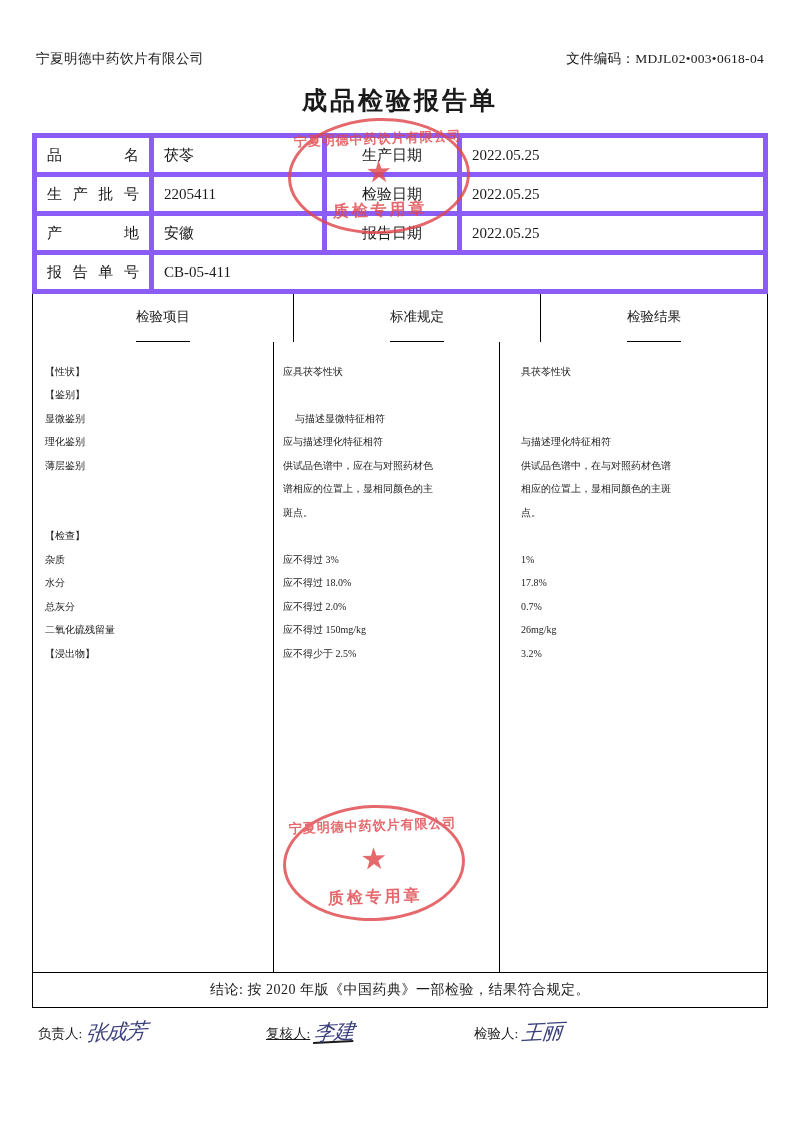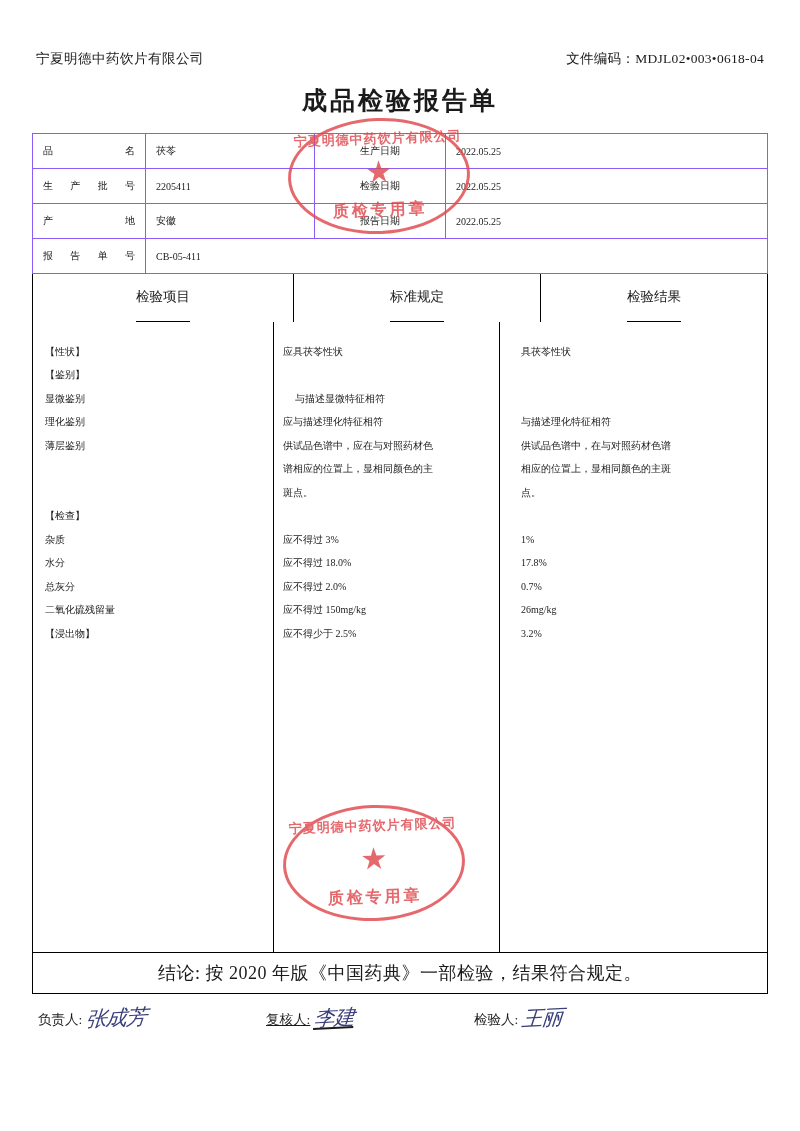--- a/index.html
+++ b/index.html
@@ -41,23 +41,23 @@
     font-weight: bold;
     letter-spacing: 3px;
     margin: 10px 0 16px 0;
   }
   table.main {
     width: 100%;
     border-collapse: collapse;
     table-layout: fixed;
   }
   table.main td {
-    border: 1px solid #8b5cf6;
+    border: 5px solid #8b5cf6;
     padding: 6px 10px;
-    font-size: 10px;
+    font-size: 15px;
     vertical-align: middle;
     height: 22px;
   }
   .lbl {
     width: 92px;
     text-align: justify;
     text-align-last: justify;
     padding-left: 14px;
     padding-right: 14px;
     white-space: nowrap;
@@ -112,21 +112,21 @@
   .vline {
     position: absolute;
     top: 0;
     bottom: 0;
     width: 0;
     border-left: 1px solid #000;
   }
   .conclusion {
     border-top: 1px solid #000;
     text-align: center;
-    font-size: 18px;
+    font-size: 14px;
     padding: 8px 0 8px 0;
     letter-spacing: 0.5px;
   }
   .signatures {
     display: flex;
     font-size: 13.5px;
     padding: 14px 6px 0 6px;
   }
   .sig {
     display: flex;

